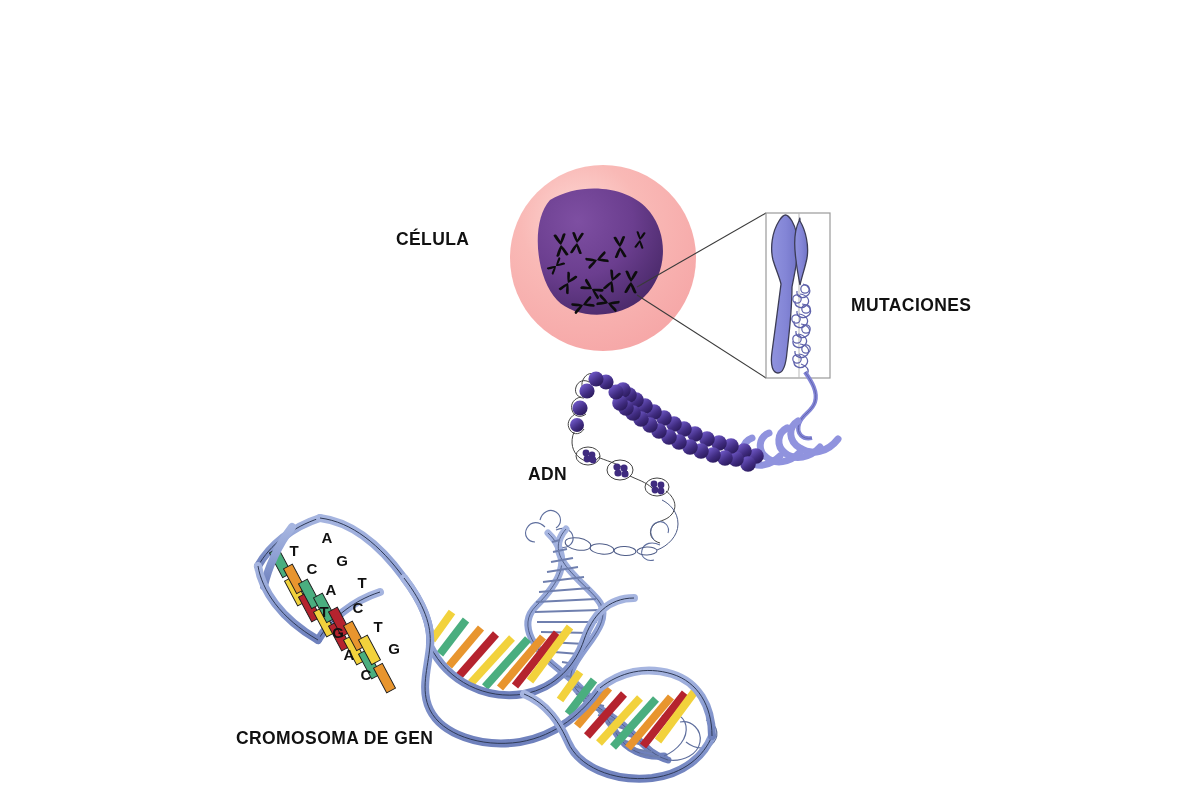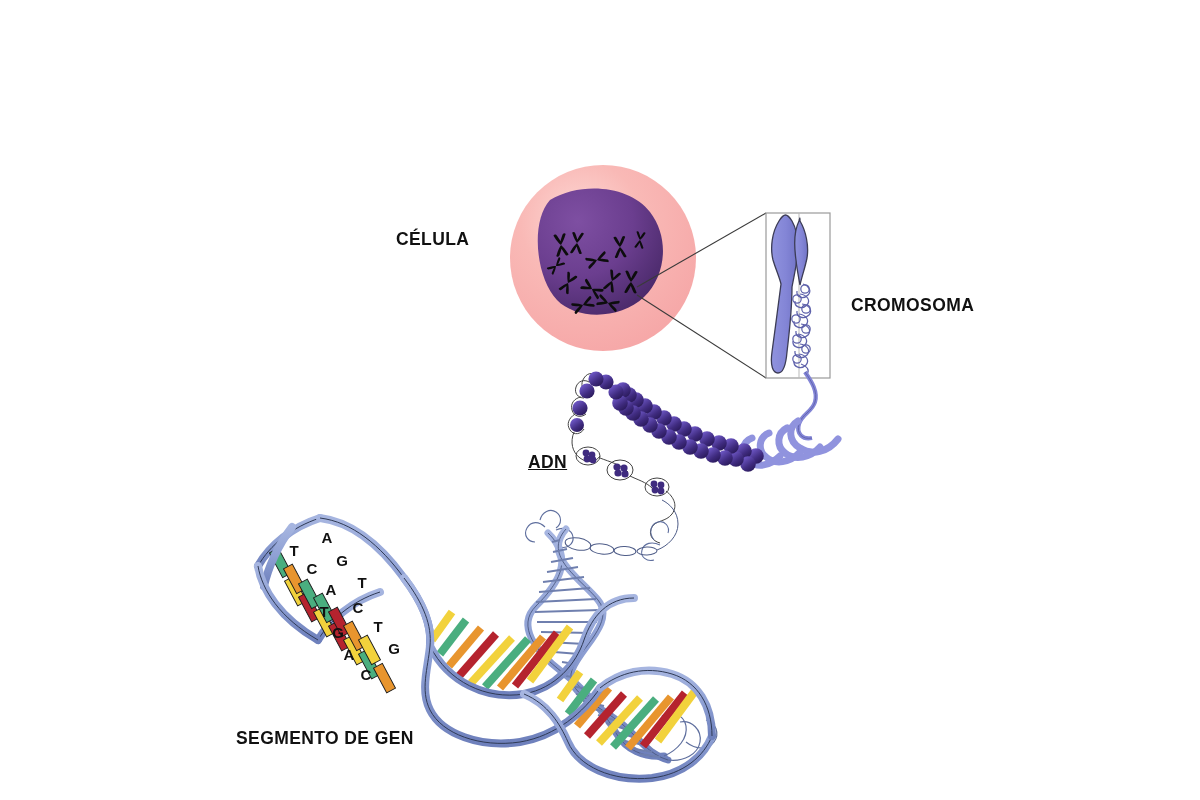--- a/index.html
+++ b/index.html
@@ -37,21 +37,21 @@
     position:absolute;
     color:#111;
     font-family:"Liberation Sans", sans-serif;
     font-weight:bold;
     font-size:17.5px;
     letter-spacing:0.4px;
     white-space:nowrap;
   }
   #lbl-celula{left:396px;top:229px;text-align:right;}
   #lbl-cromosoma{left:851px;top:295px;}
-  #lbl-adn{left:528px;top:452px;text-decoration:underline;}
+  #lbl-adn{left:528px;top:464px;}
   #lbl-gen{left:236px;top:728px;}
 
   
   .figure{position:absolute;left:0;top:0;width:1200px;height:800px;}
 
   
   .logo{position:absolute;left:14px;top:737px;width:150px;height:52px;}
 </style>
 </head>
 <body>
@@ -412,18 +412,18 @@
                  C 684,774 704,756 712,736" fill="none" stroke="url(#railGrad)" stroke-width="8" stroke-linecap="round"></path>
         <path d="M 524,694 C 548,704 560,724 568,742 C 578,766 612,782 652,778
                  C 684,774 704,756 712,736" fill="none" stroke="#2f3a55" stroke-width="1"></path>
         <path d="M 600,688 C 620,672 646,666 672,674 C 698,682 712,706 712,736" fill="none" stroke="url(#railGrad)" stroke-width="8" stroke-linecap="round"></path>
         <path d="M 600,688 C 620,672 646,666 672,674 C 698,682 712,706 712,736" fill="none" stroke="#2f3a55" stroke-width="1"></path>
       </g>
     </g>
   </svg>
 
   <div class="lbl" id="lbl-celula">CÉLULA</div>
-  <div class="lbl" id="lbl-cromosoma">CROMOSOMA</div>
+  <div class="lbl" id="lbl-cromosoma">MUTACIONES</div>
   <div class="lbl" id="lbl-adn">ADN</div>
-  <div class="lbl" id="lbl-gen">SEGMENTO DE GEN</div>
+  <div class="lbl" id="lbl-gen">CROMOSOMA DE GEN</div>
 
 
 </div>
 
 </body></html>

